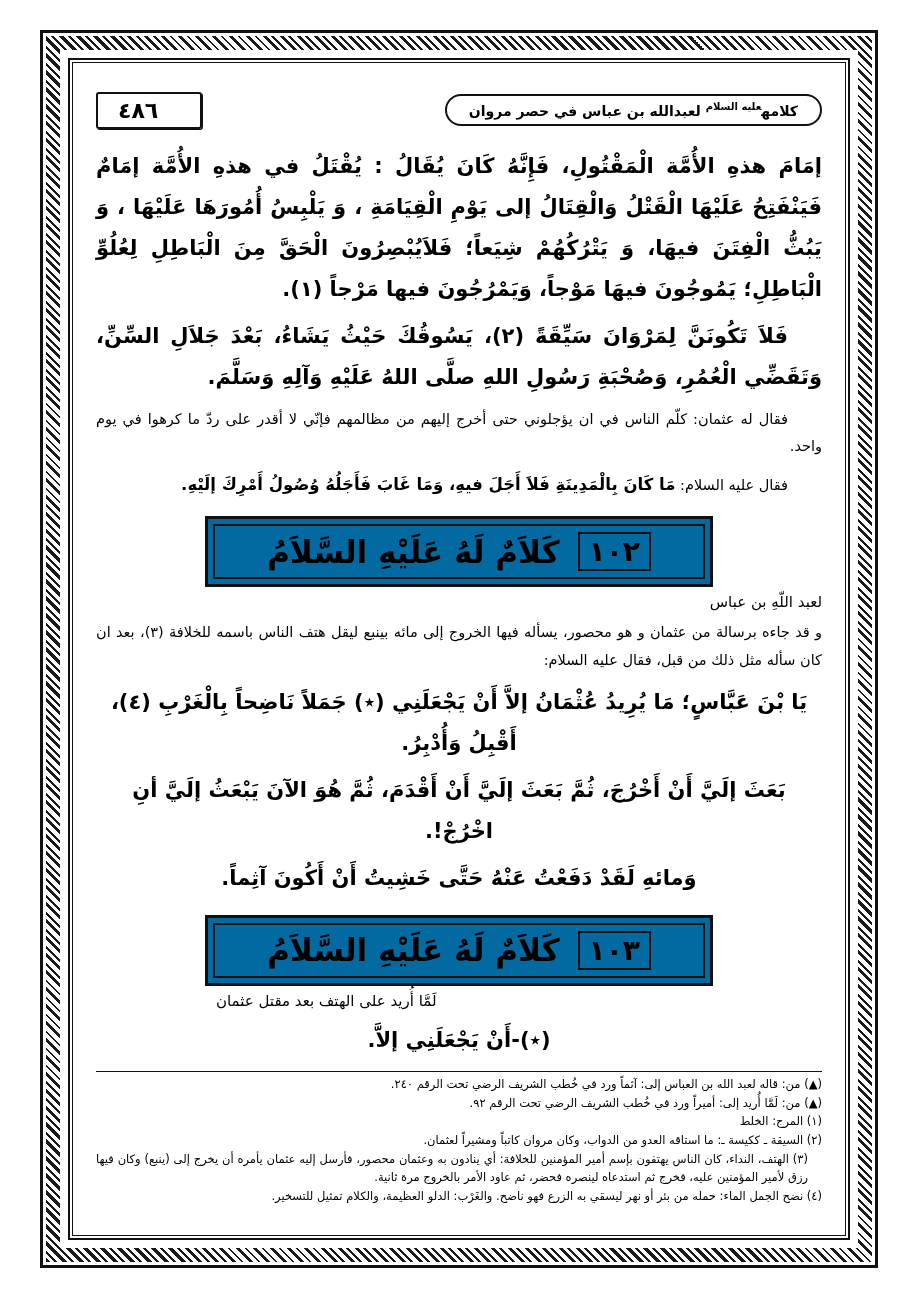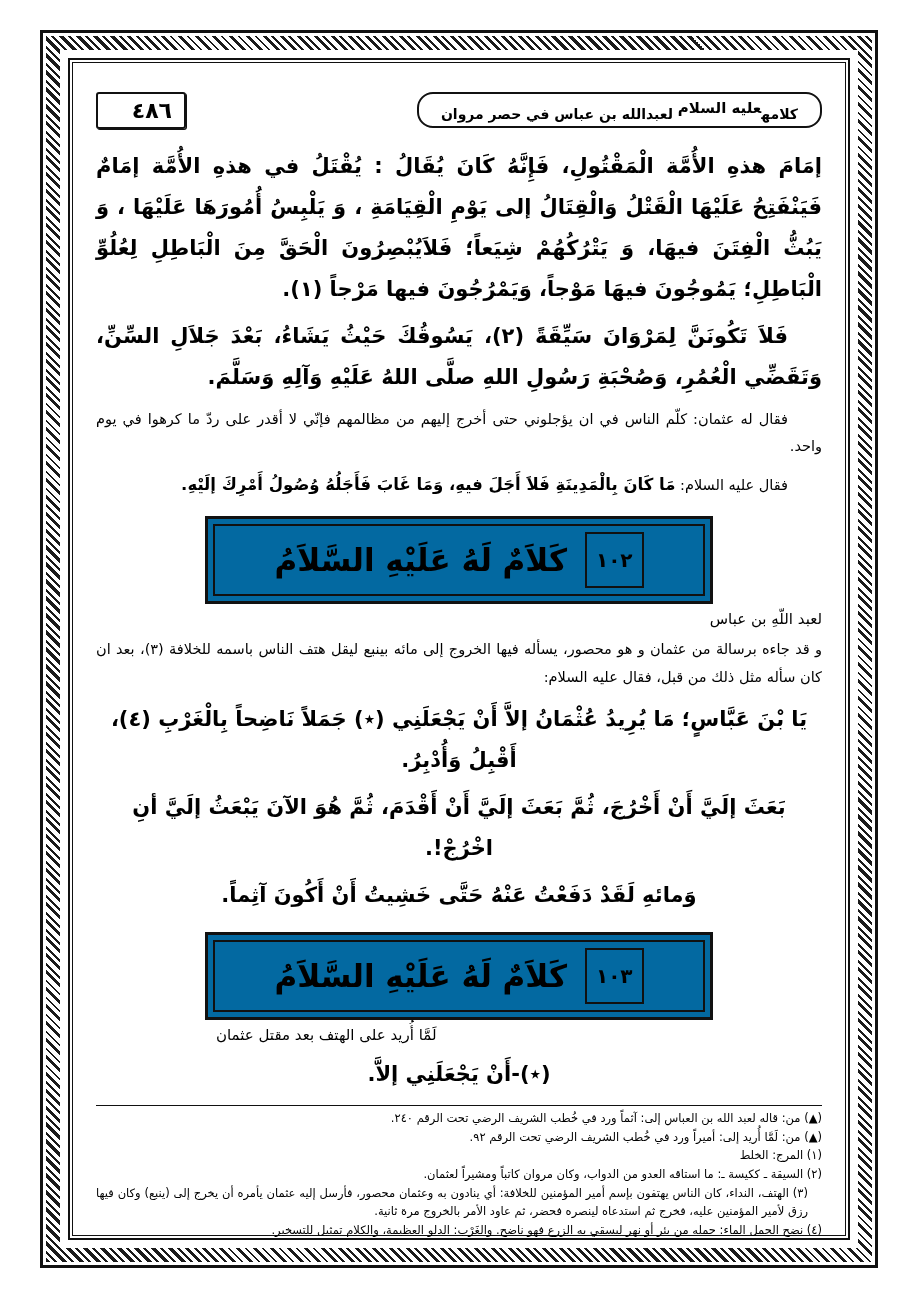--- a/index.html
+++ b/index.html
@@ -79,40 +79,40 @@
     display: flex;
     flex-direction: row-reverse;
     align-items: center;
     justify-content: space-between;
     margin-bottom: 10px;
     height: 52px;
   }
   .page-number-box {
     border: 2px solid #111;
     border-radius: 3px;
-    padding: 4px 12px;
+    padding: 4px 20px;
     font-size: 22px;
     font-weight: bold;
     letter-spacing: 1px;
     min-width: 62px;
-    text-align: right;
+    text-align: left;
     box-shadow: 1px 1px 0 #111;
   }
   .running-title-box {
     border: 2px solid #111;
     border-radius: 16px;
     padding: 5px 22px;
     font-size: 14px;
     font-weight: bold;
     white-space: nowrap;
     margin-left: 120px;
     margin-right: 0;
   }
   .running-title-box .honorific {
-    font-size: 15px;
+    font-size: 10px;
     vertical-align: super;
   }
 
   
   p.body-bold {
     font-weight: bold;
     font-size: 21px;
     line-height: 1.95;
     margin: 6px 0;
     text-align: justify;
@@ -152,22 +152,22 @@
     gap: 18px;
   }
   .cartouche-title {
     font-size: 31px;
     font-weight: bold;
     letter-spacing: 1px;
     white-space: nowrap;
   }
   .cartouche-num {
     border: 2px solid #111;
-    padding: 14px 9px;
-    font-size: 20px;
+    padding: 1px 9px;
+    font-size: 28px;
     font-weight: bold;
     white-space: nowrap;
   }
   .subtitle {
     text-align: right;
     font-size: 15px;
     margin: 4px 0 8px 0;
     padding-left: 120px;
   }
   .subtitle2 {

